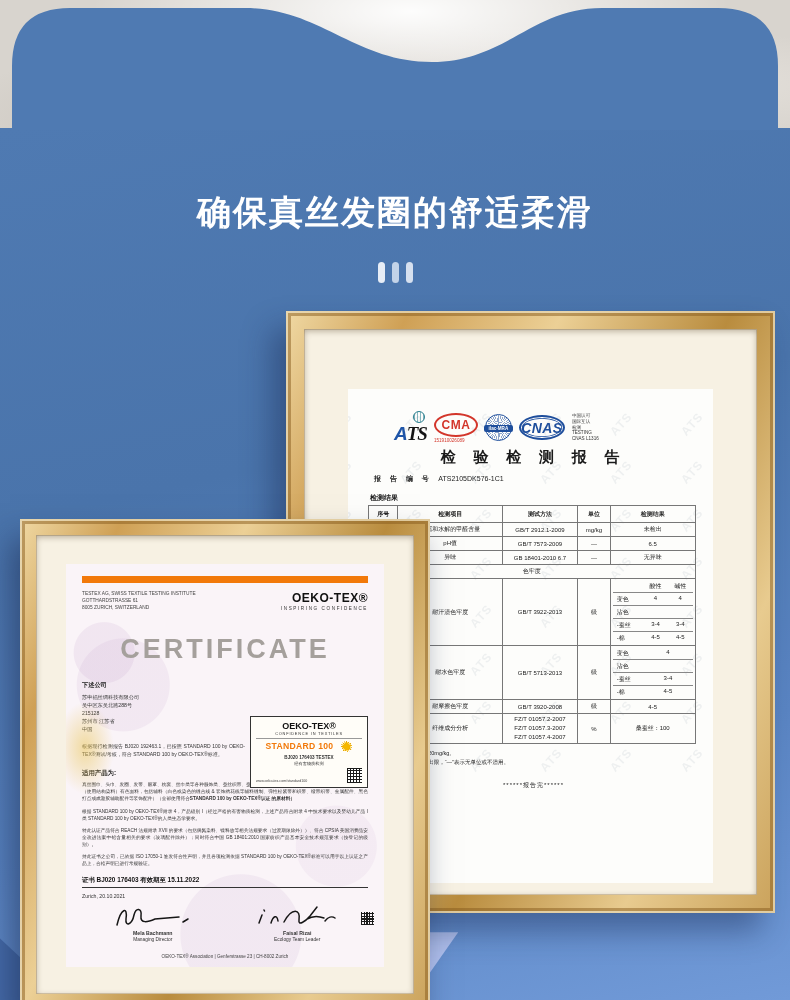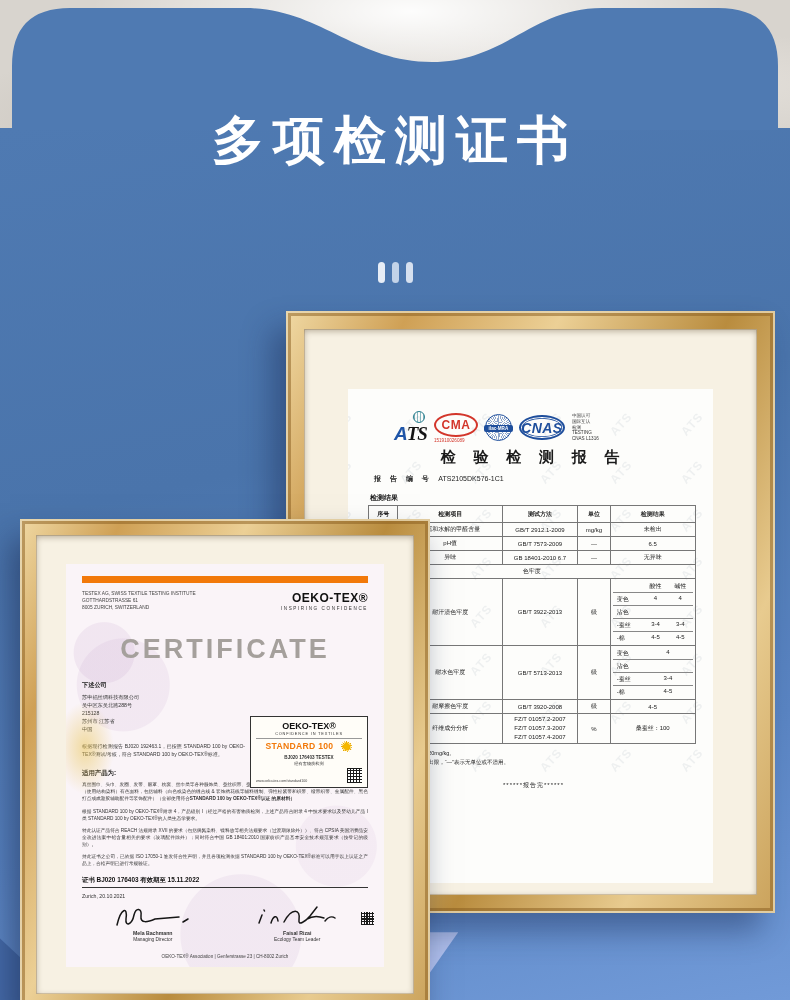--- a/index.html
+++ b/index.html
@@ -164,21 +164,21 @@
 
   <div class="photo-strip"></div>
 
   <div class="blue-wall"></div>
   <svg class="blue-curve" width="790" height="130" viewBox="0 0 790 130">
     <path d="M12,130 L12,66 Q12,8 70,8 L245,8 C320,8 355,62 432,62 C505,62 532,8 602,8 L718,8 Q778,8 778,66 L778,130 Z" fill="#4f7ab2"></path>
   </svg>
   <div class="floor-light"></div>
   <div class="floor-shadow"></div>
 
-  <div class="page-title">多项检测证书</div>
+  <div class="page-subtitle">确保真丝发圈的舒适柔滑</div>
   <div class="divider-bars">
       <i></i>
       <i></i>
       <i></i>
     </div>
 
   <div class="frame frame-report">
     <div class="mat">
       <div class="report-paper">
         <div class="wm">

